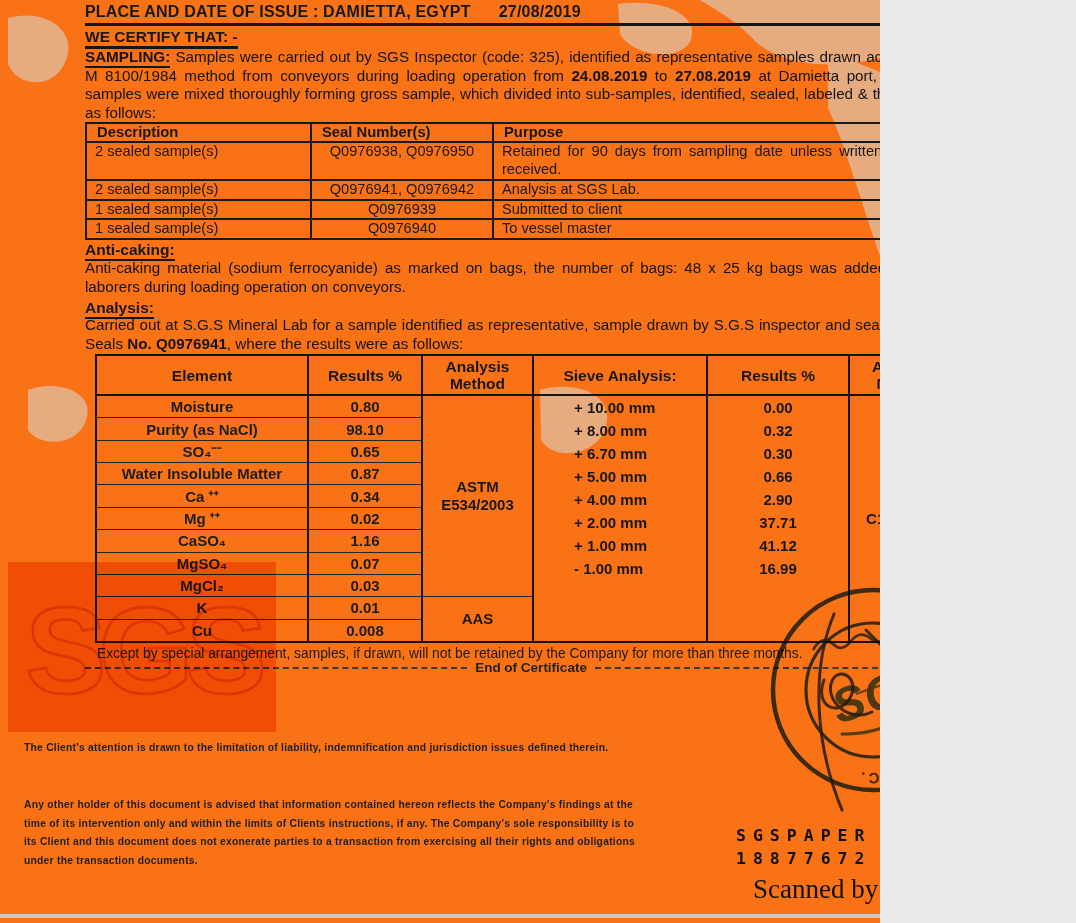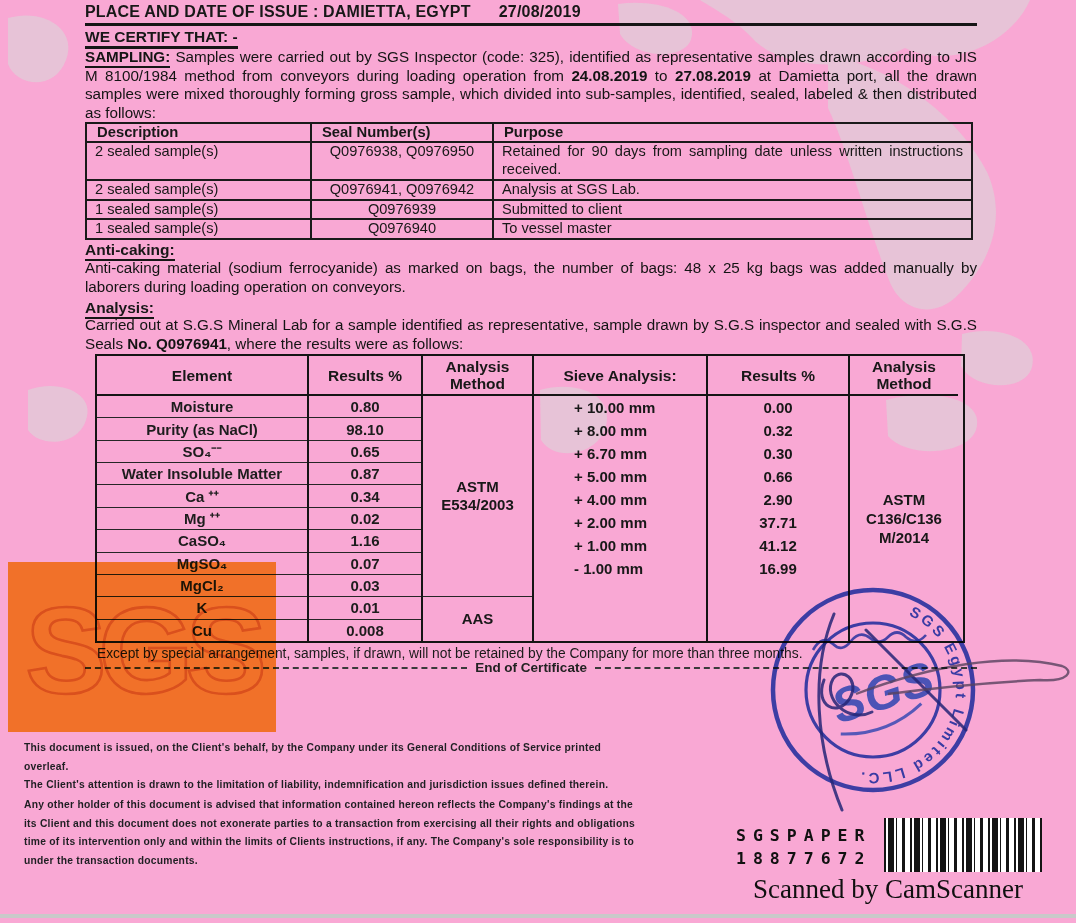--- a/index.html
+++ b/index.html
@@ -1,16 +1,16 @@
 <!DOCTYPE html>
 <html><head>
 <meta charset="utf-8">
 <style>
   html,body{margin:0;padding:0;background:#e9e9e9;}
-  #page{position:relative;width:1076px;height:923px;background:#f9a8d4;overflow:hidden;
+  #page{position:relative;width:880px;height:923px;background:#f97316;overflow:hidden;
         font-family:"Liberation Sans",sans-serif;color:#181818;}
   .abs{position:absolute;}
   .b{font-weight:bold;}
   
   #hline{top:3px;left:85px;width:892px;font-size:16px;font-weight:bold;
          border-bottom:3px solid #161616;padding-bottom:2px;letter-spacing:.2px;}
   #hline .date{margin-left:28px;}
   #certify{top:28px;left:85px;font-size:15.5px;font-weight:bold;}
   #certify span{border-bottom:3px solid #161616;padding-bottom:1px;}
   .para{font-size:15.2px;line-height:18.5px;text-align:justify;color:#141414;}
@@ -226,27 +226,26 @@
   <div id="fnote" class="abs layer">
     <span>Except by special arrangement, samples, if drawn, will not be retained by the Company for more than three months.</span>
   </div>
   <div id="eoc" class="abs layer">
     <span class="dash"></span>
     <span class="lbl">End of Certificate</span>
     <span class="dash"></span>
   </div>
 
   <div id="terms1" class="abs layer terms">
-    <div>This document is issued, on the Client's behalf, by the Company under its General Conditions of Service printed overleaf.</div>
     <div>The Client's attention is drawn to the limitation of liability, indemnification and jurisdiction issues defined therein.</div>
   </div>
   <div id="terms2" class="abs layer terms">
     <div>Any other holder of this document is advised that information contained hereon reflects the Company's findings at the</div>
+    <div>time of its intervention only and within the limits of Clients instructions, if any. The Company's sole responsibility is to</div>
     <div>its Client and this document does not exonerate parties to a transaction from exercising all their rights and obligations</div>
-    <div>time of its intervention only and within the limits of Clients instructions, if any. The Company's sole responsibility is to</div>
     <div>under the transaction documents.</div>
   </div>
 
   <div id="paperref" class="abs layer">
     <div>SGSPAPER</div>
     <div>18877672</div>
   </div>
   <div id="barcode" class="abs layer"></div>
   <div id="camscanner" class="abs layer">Scanned by CamScanner</div>
   <div id="bottomstrip" class="abs"></div>

